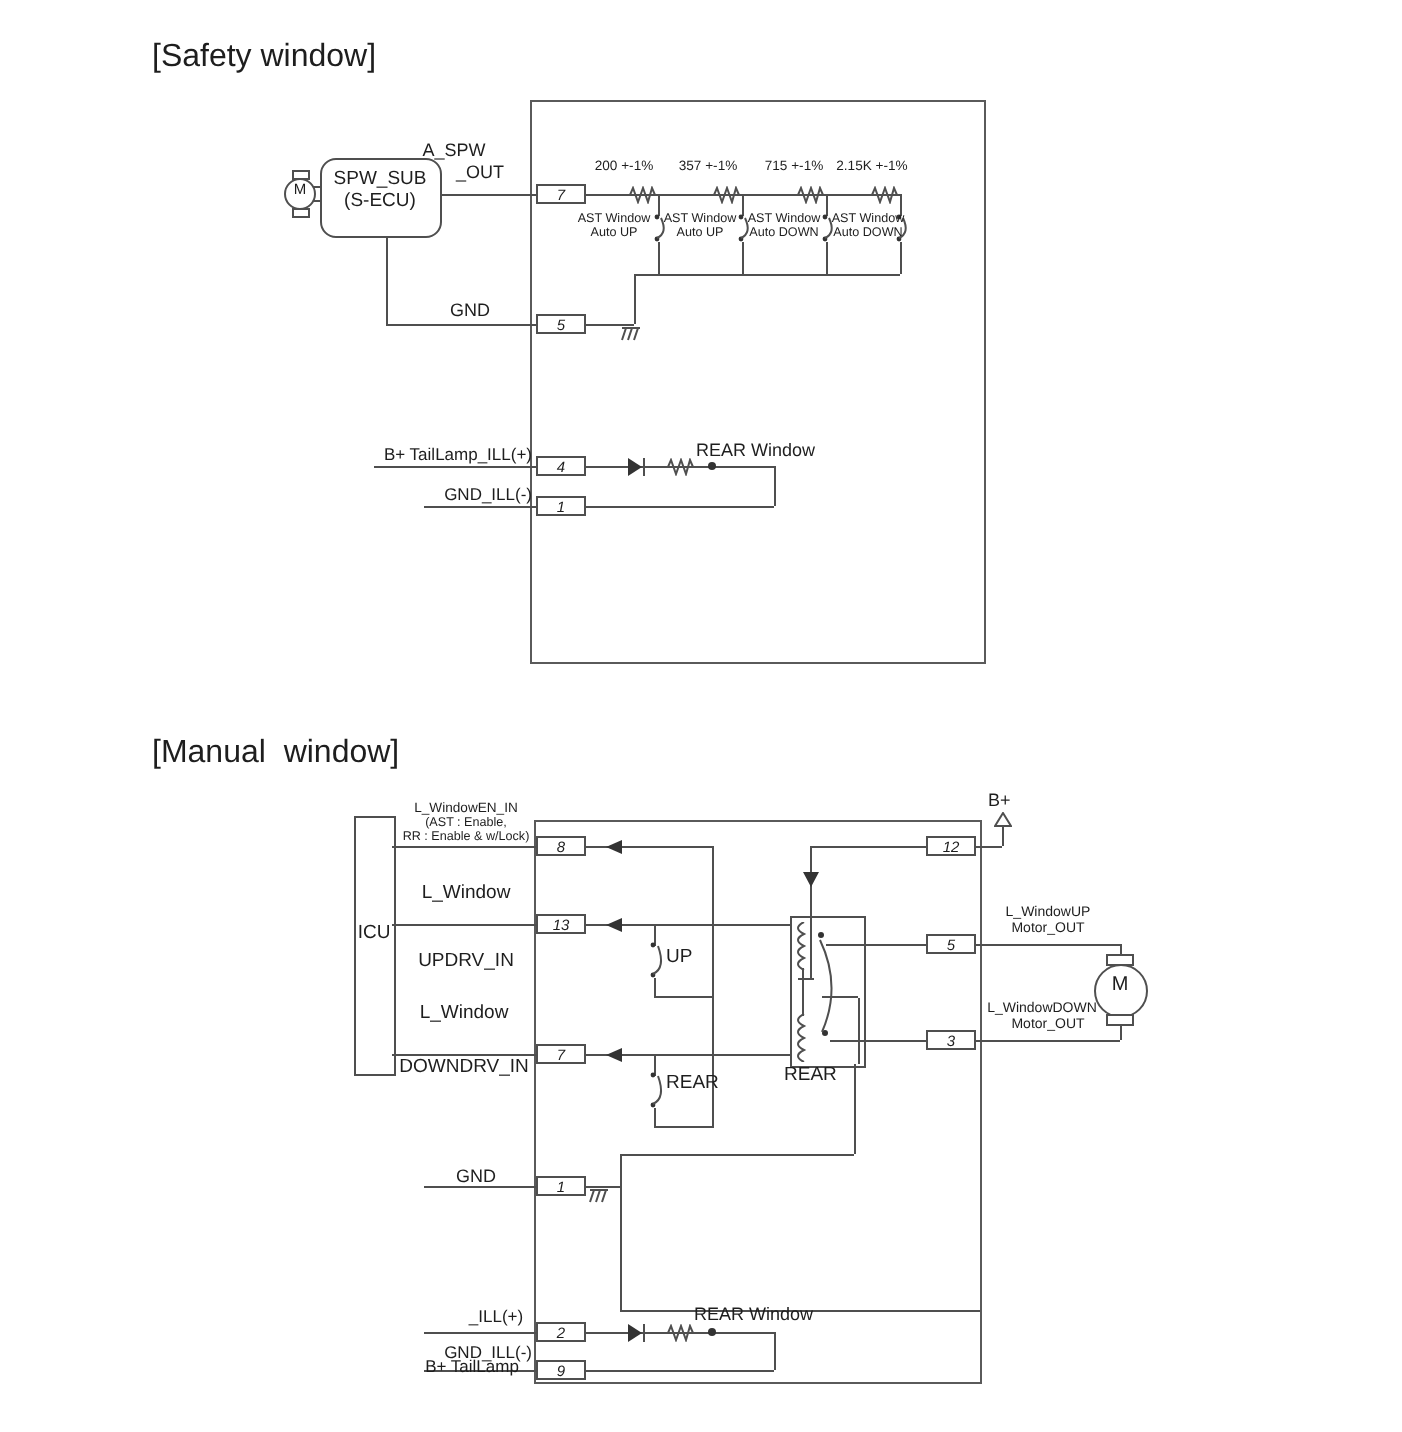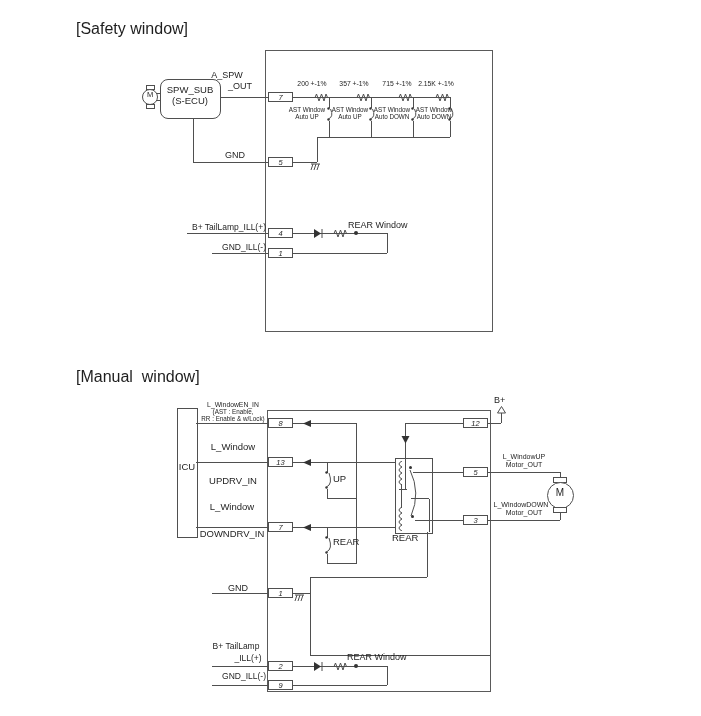--- a/index.html
+++ b/index.html
@@ -224,21 +224,21 @@
   <i class="h" style="left:310px;top:655px;width:180px"></i>
 
   <div class="lbl f9 ctr" style="left:238px;top:584px">GND</div>
   <i class="h" style="left:212px;top:593px;width:56px"></i>
   <div class="pin" style="left:268px;top:588px">1</div>
   <i class="h" style="left:292px;top:593px;width:19px"></i>
   <svg class="sym" style="left:294px;top:594px" width="12" height="9">
       <path d="M1,1 L10,1 M3,1 L1,7 M6,1 L4,7 M9,1 L7,7" stroke="#4f4f4f" stroke-width="1" fill="none"></path>
     </svg>
 
-  <div class="lbl f85 ctr" style="left:236px;top:642px">B+ TailLamp</div>
+  <div class="lbl f85 ctr" style="left:236px;top:679px">B+ TailLamp</div>
   <div class="lbl f85 ctr" style="left:248px;top:654px">_ILL(+)</div>
   <i class="h" style="left:212px;top:666px;width:56px"></i>
   <div class="pin" style="left:268px;top:661px">2</div>
   <i class="h" style="left:292px;top:666px;width:95px"></i>
   <svg class="sym" style="left:314px;top:662px" width="11" height="9">
       <path d="M0,0 L0,9 L7,4.5 Z" fill="#333"></path>
       <line x1="8" y1="0" x2="8" y2="9" stroke="#4f4f4f" stroke-width="1"></line>
     </svg>
   <svg class="sym" style="left:332px;top:662px" width="16" height="9">
       <polyline points="0,4.5 2,4.5 3.5,1 6,8 8.5,1 11,8 13,1 14.5,4.5 16,4.5" fill="none" stroke="#4f4f4f" stroke-width="1"></polyline>

